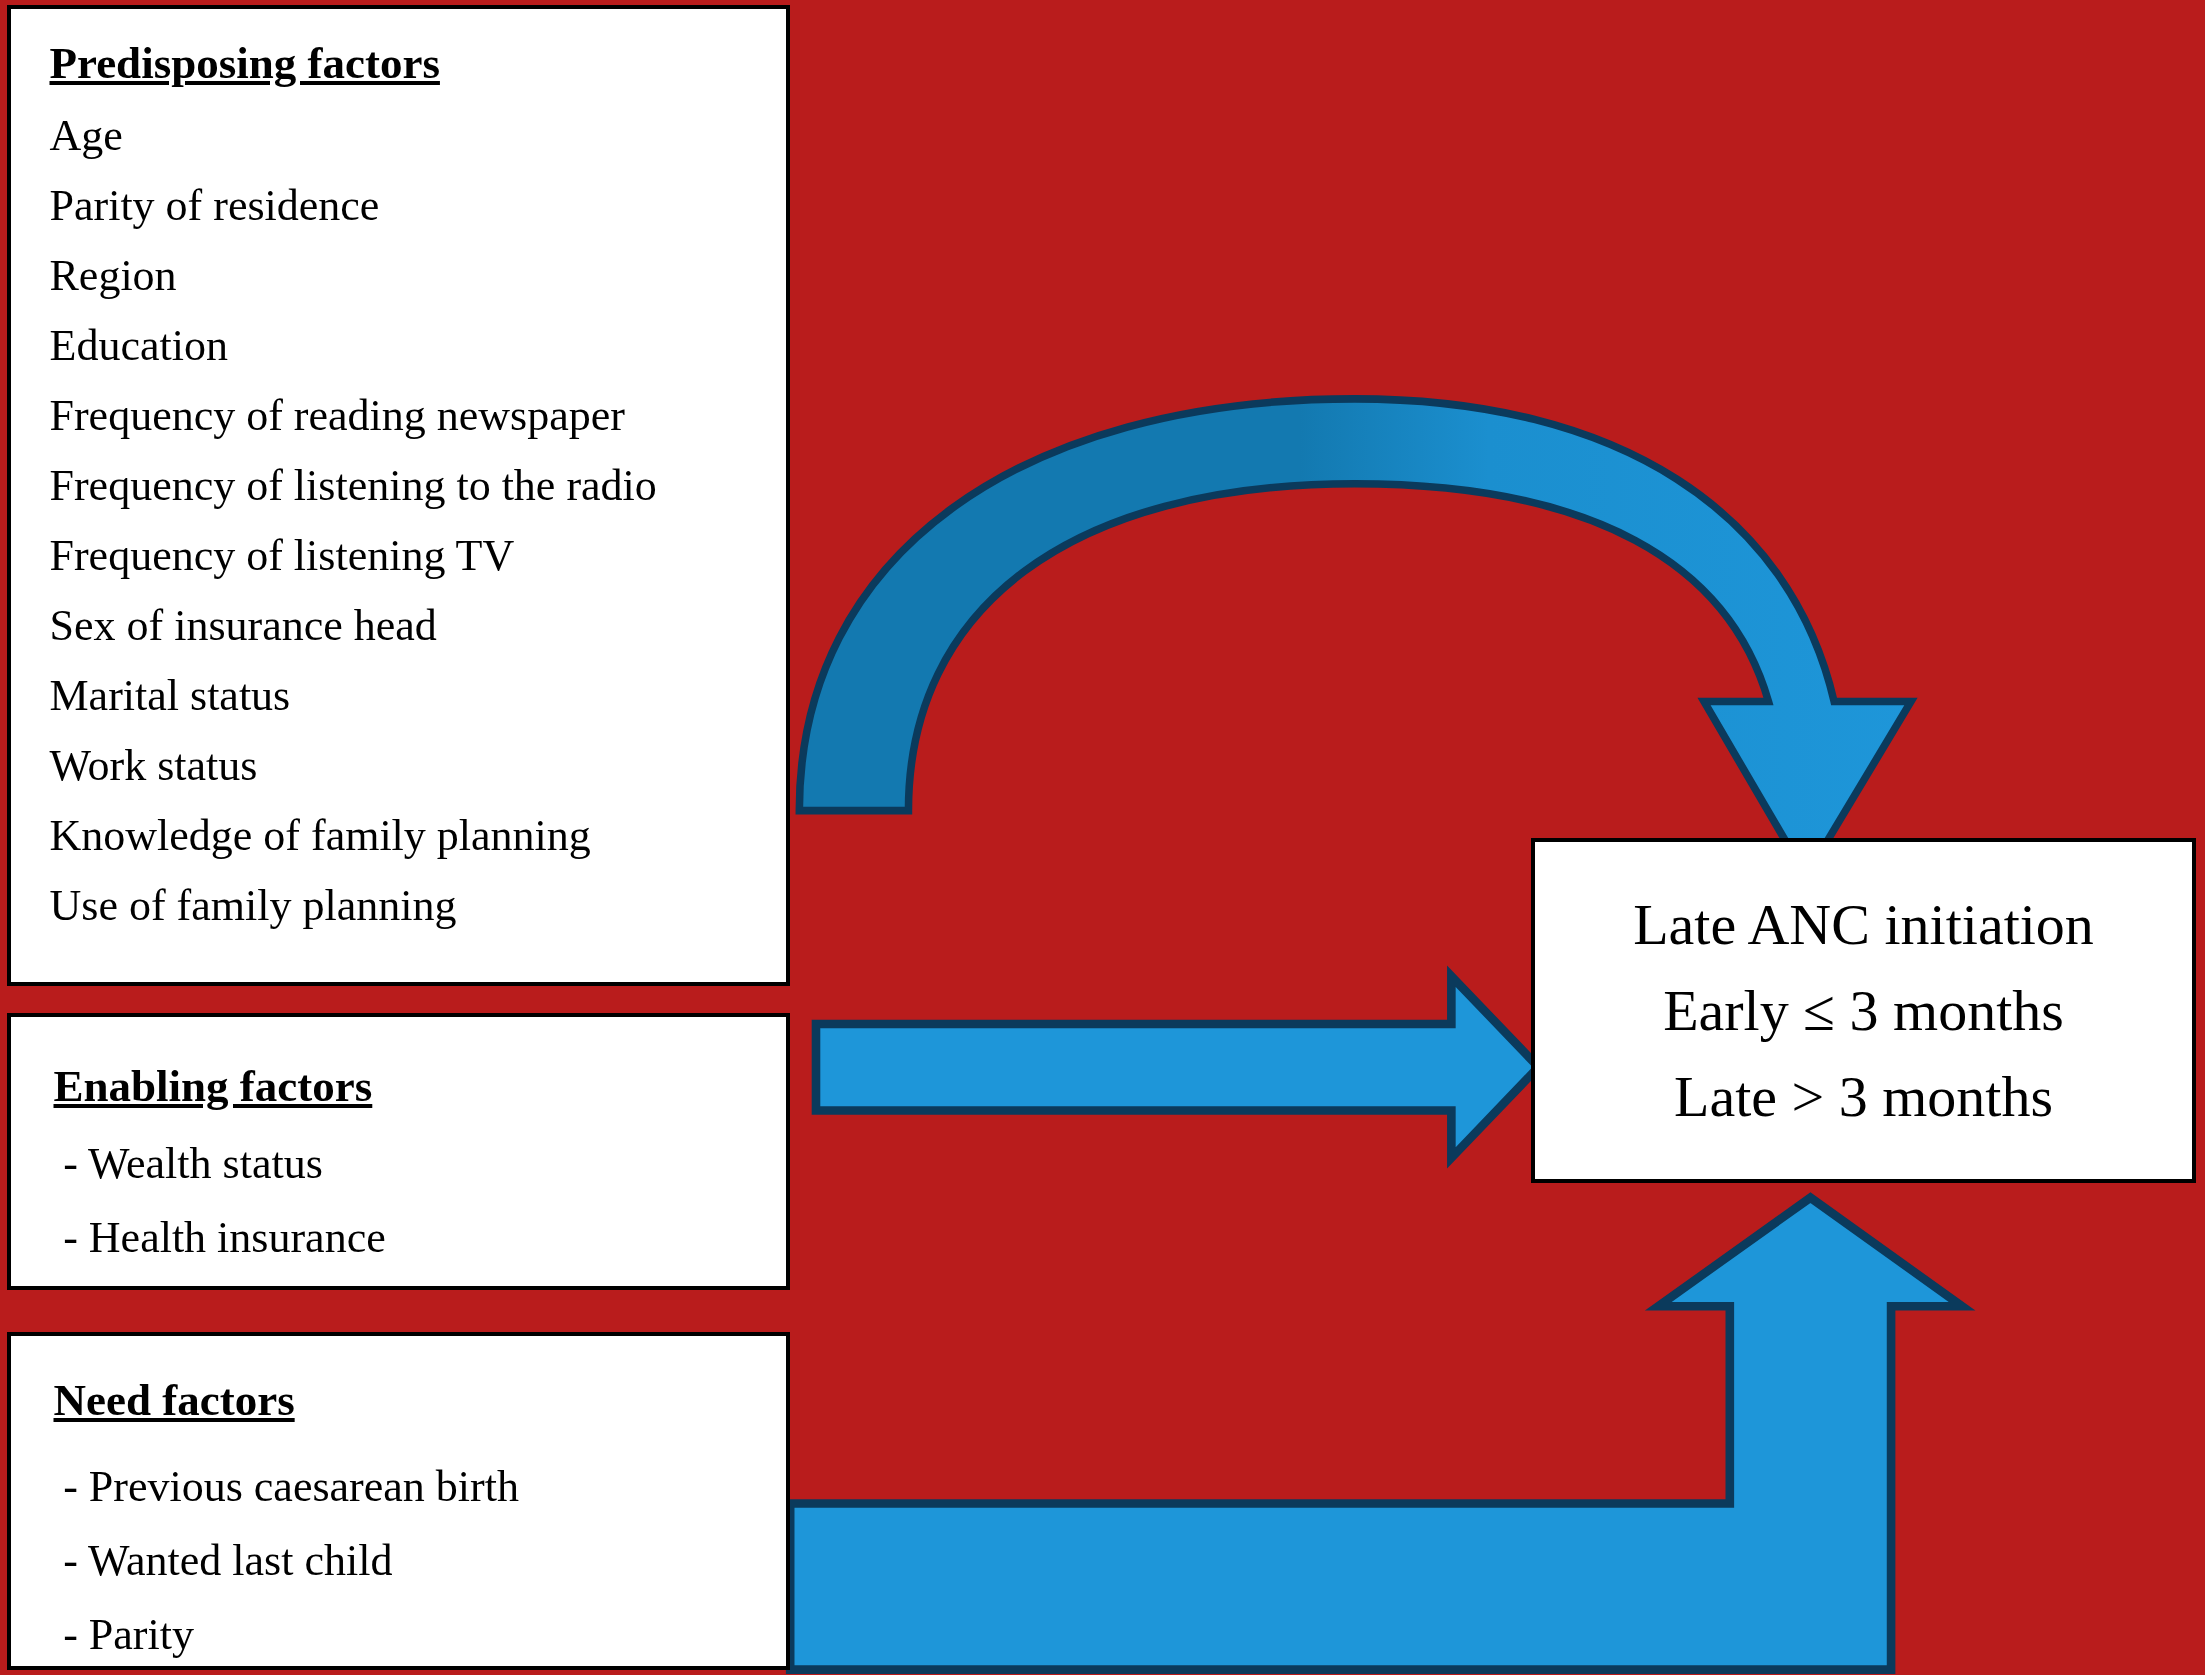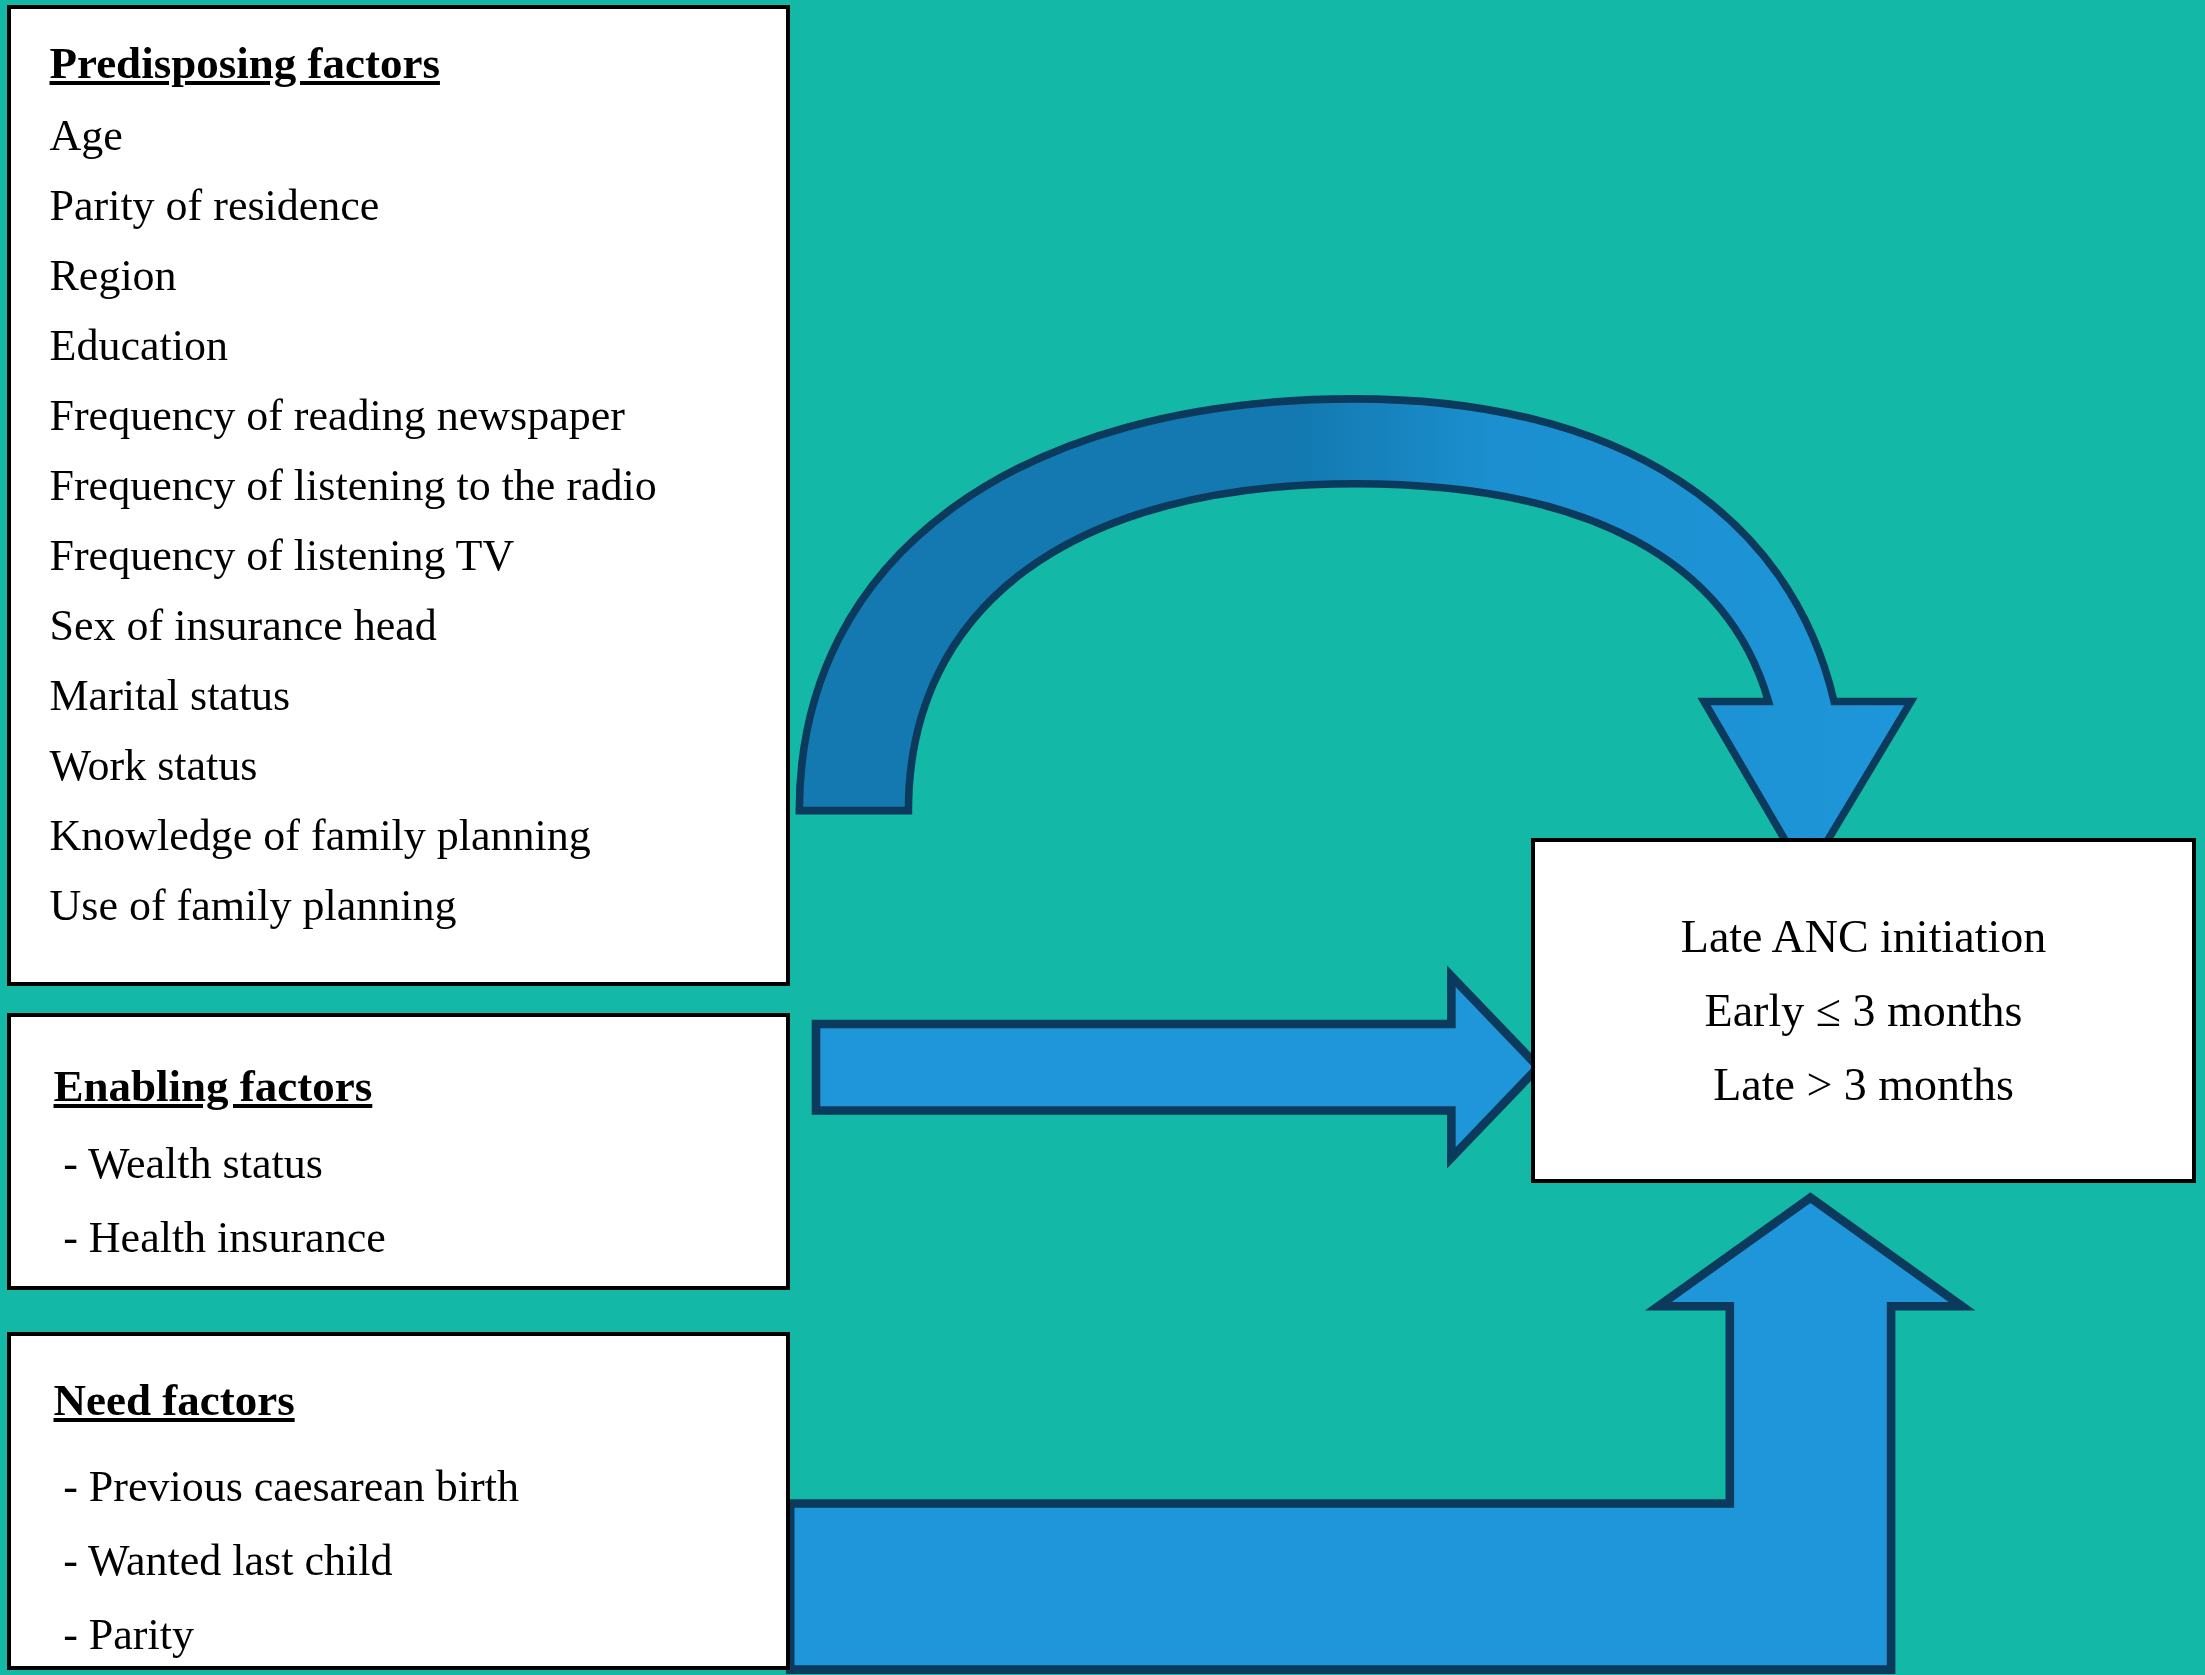--- a/index.html
+++ b/index.html
@@ -4,21 +4,21 @@
 <style>
   html, body {
     margin: 0;
     padding: 0;
     background: #ffffff;
   }
   #canvas {
     position: relative;
     width: 2205px;
     height: 1675px;
-    background: #14b8a6;
+    background: #b91c1c;
     font-family: "Liberation Serif", "DejaVu Serif", serif;
     overflow: hidden;
   }
   .factor-box {
     position: absolute;
     box-sizing: border-box;
     border: 4.8px solid #000000;
     background: #ffffff;
   }
   .box-title {
@@ -71,21 +71,21 @@
     height: 345px;
     box-sizing: border-box;
     border: 4.8px solid #000000;
     background: #ffffff;
     display: flex;
     flex-direction: column;
     align-items: center;
     justify-content: center;
   }
   #box-outcome .out-line {
-    font-size: 46px;
+    font-size: 58px;
     line-height: 1.0;
     color: #000000;
     white-space: nowrap;
     margin: 14px 0;
   }
 
   #arrow-layer {
     position: absolute;
     left: 0; top: 0;
     width: 2205px;

